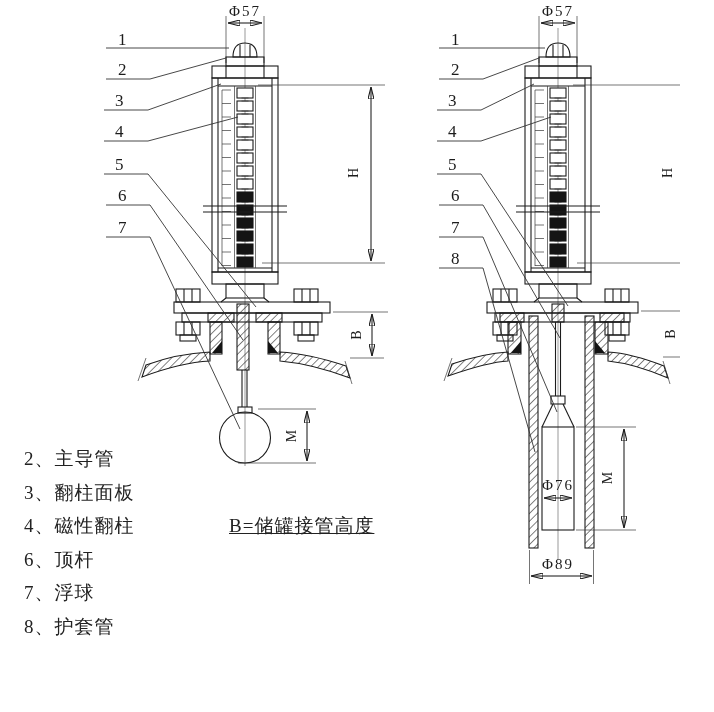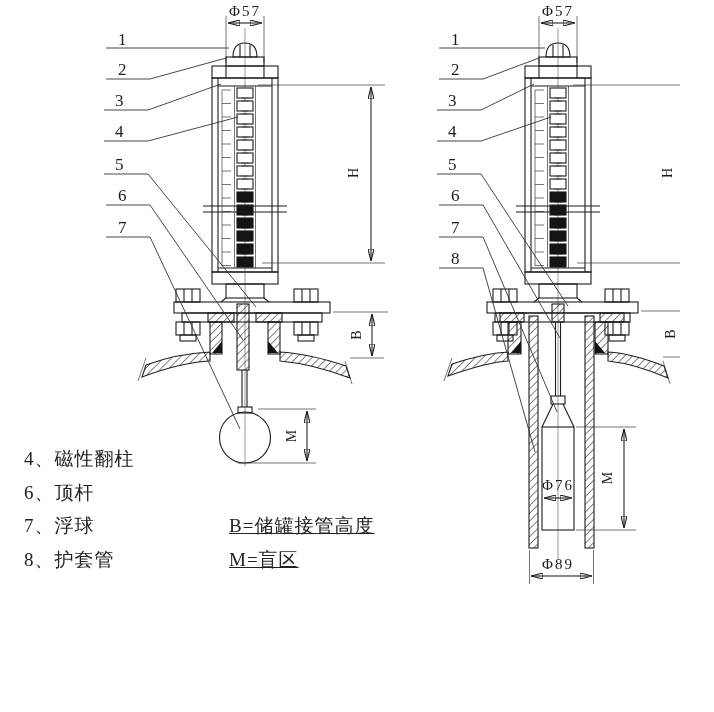--- a/index.html
+++ b/index.html
@@ -377,24 +377,25 @@
       <line class="leader" x1="439" y1="237" x2="483" y2="237"></line>
           <line class="leader" x1="483" y1="237" x2="557" y2="412"></line>
       <text class="num" x="451" y="264">8</text>
       <line class="leader" x1="439" y1="268" x2="483" y2="268"></line>
           <line class="leader" x1="483" y1="268" x2="535" y2="452"></line>
     </g>
   </g>
 </svg>
 
 <div class="legend-parts">
+  <div><span>2、</span><span>主导管</span></div>
+  <div><span>3、</span><span>翻柱面板</span></div>
   <div><span>4、</span><span>磁性翻柱</span></div>
   <div><span>6、</span><span>顶杆</span></div>
   <div><span>7、</span><span>浮球</span></div>
   <div><span>8、</span><span>护套管</span></div>
 </div>
 
 <div class="legend-notes">
   <div>B=储罐接管高度</div>
-  <div>M=盲区</div>
 </div>
 
 </div>
 
 </body></html>

